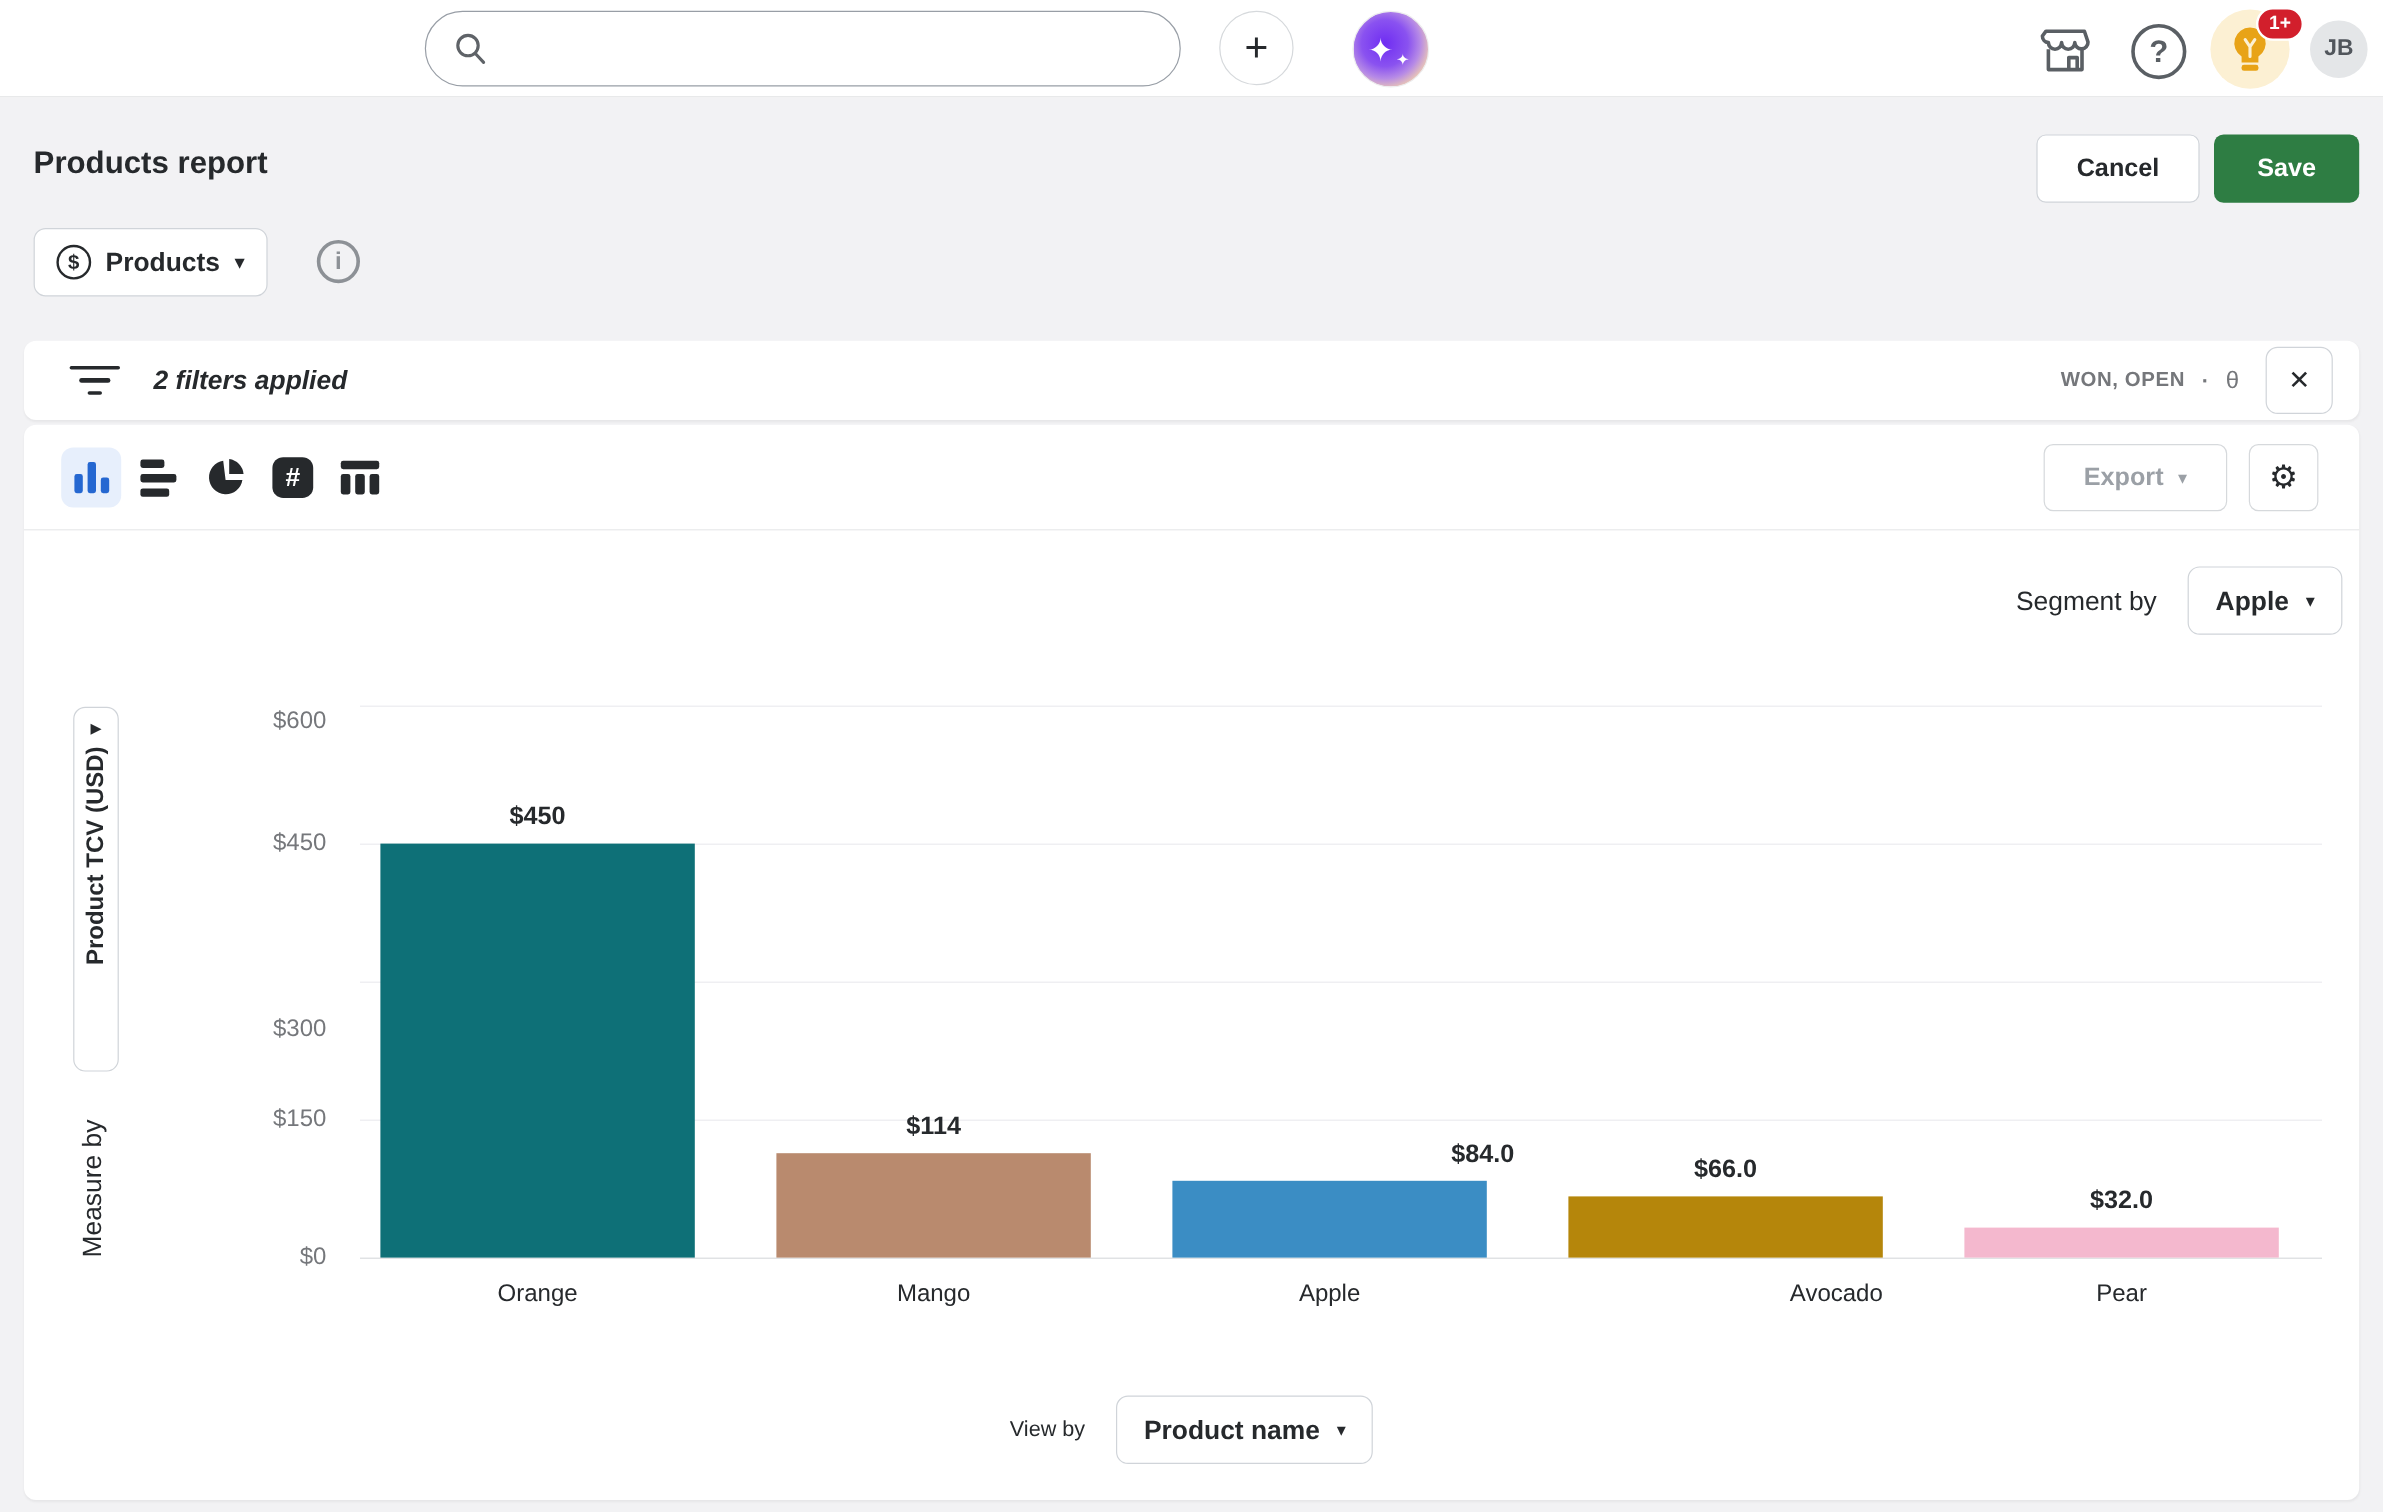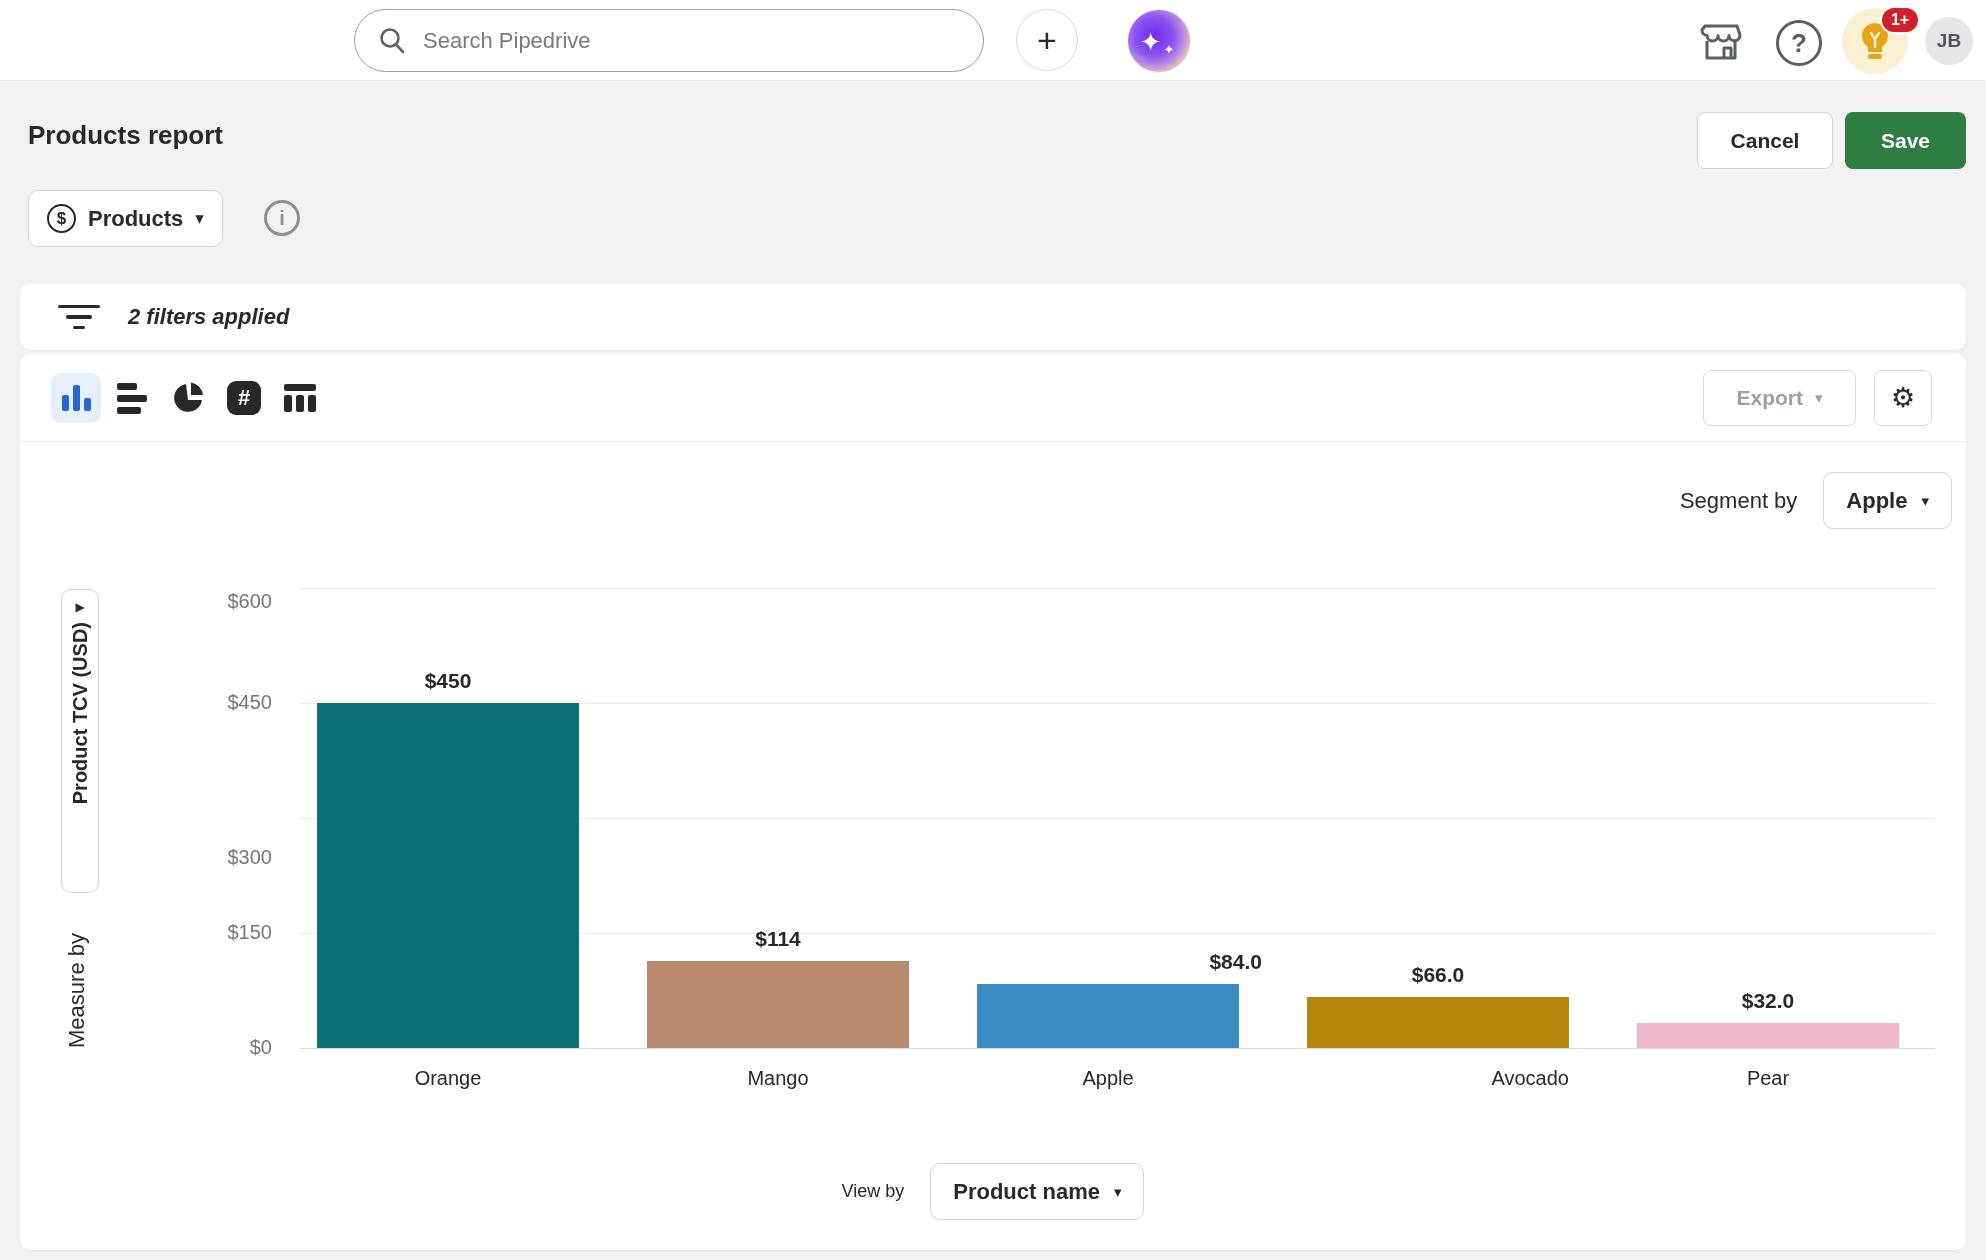--- a/index.html
+++ b/index.html
@@ -100,21 +100,20 @@
 <body>
 
 <header class="topbar">
   <div class="search-pill">
     <span style="margin-right:16px;">
       <svg width="30" height="30" viewBox="0 0 30 30">
           <circle cx="13" cy="12" r="8.5" fill="none" stroke="#5f6368" stroke-width="2.6"></circle>
           <line x1="19.5" y1="19" x2="26" y2="26" stroke="#5f6368" stroke-width="2.6" stroke-linecap="round"></line>
         </svg>
     </span>
-    <input type="text" placeholder="Search Pipedrive" style="">
   </div>
   <button class="circle-btn" style="left:1016px;top:9px;">
       <span>+</span>
     </button>
   <button class="ai-btn">
     <span class="spark-big">✦</span>
     <span class="spark-small">✦</span>
   </button>
   <button class="icon-btn" style="left:1698px;top:19px;width:46px;height:46px;">
     <span>
@@ -154,20 +153,28 @@
     <span>i</span>
   </button>
 
 <section class="card filter-card">
   <span class="funnel">
       <span class="f1"></span>
       <span class="f2"></span>
       <span class="f3"></span>
     </span>
   <span class="filter-summary">2 filters applied</span>
+  <span class="filter-right">
+    <span class="scope">WON, OPEN</span>
+    <span class="scope-dot">·</span>
+    <span class="theta">θ</span>
+    <button class="close-btn">
+        <span>✕</span>
+      </button>
+  </span>
 </section>
 
 <section class="card chart-card">
   <div class="tools">
     <div class="tool-icons">
       <button class="tool active">
         <span class="vbars">
             <span style="height:16px;"></span>
             <span style="height:26px;"></span>
             <span style="height:13px;"></span>

